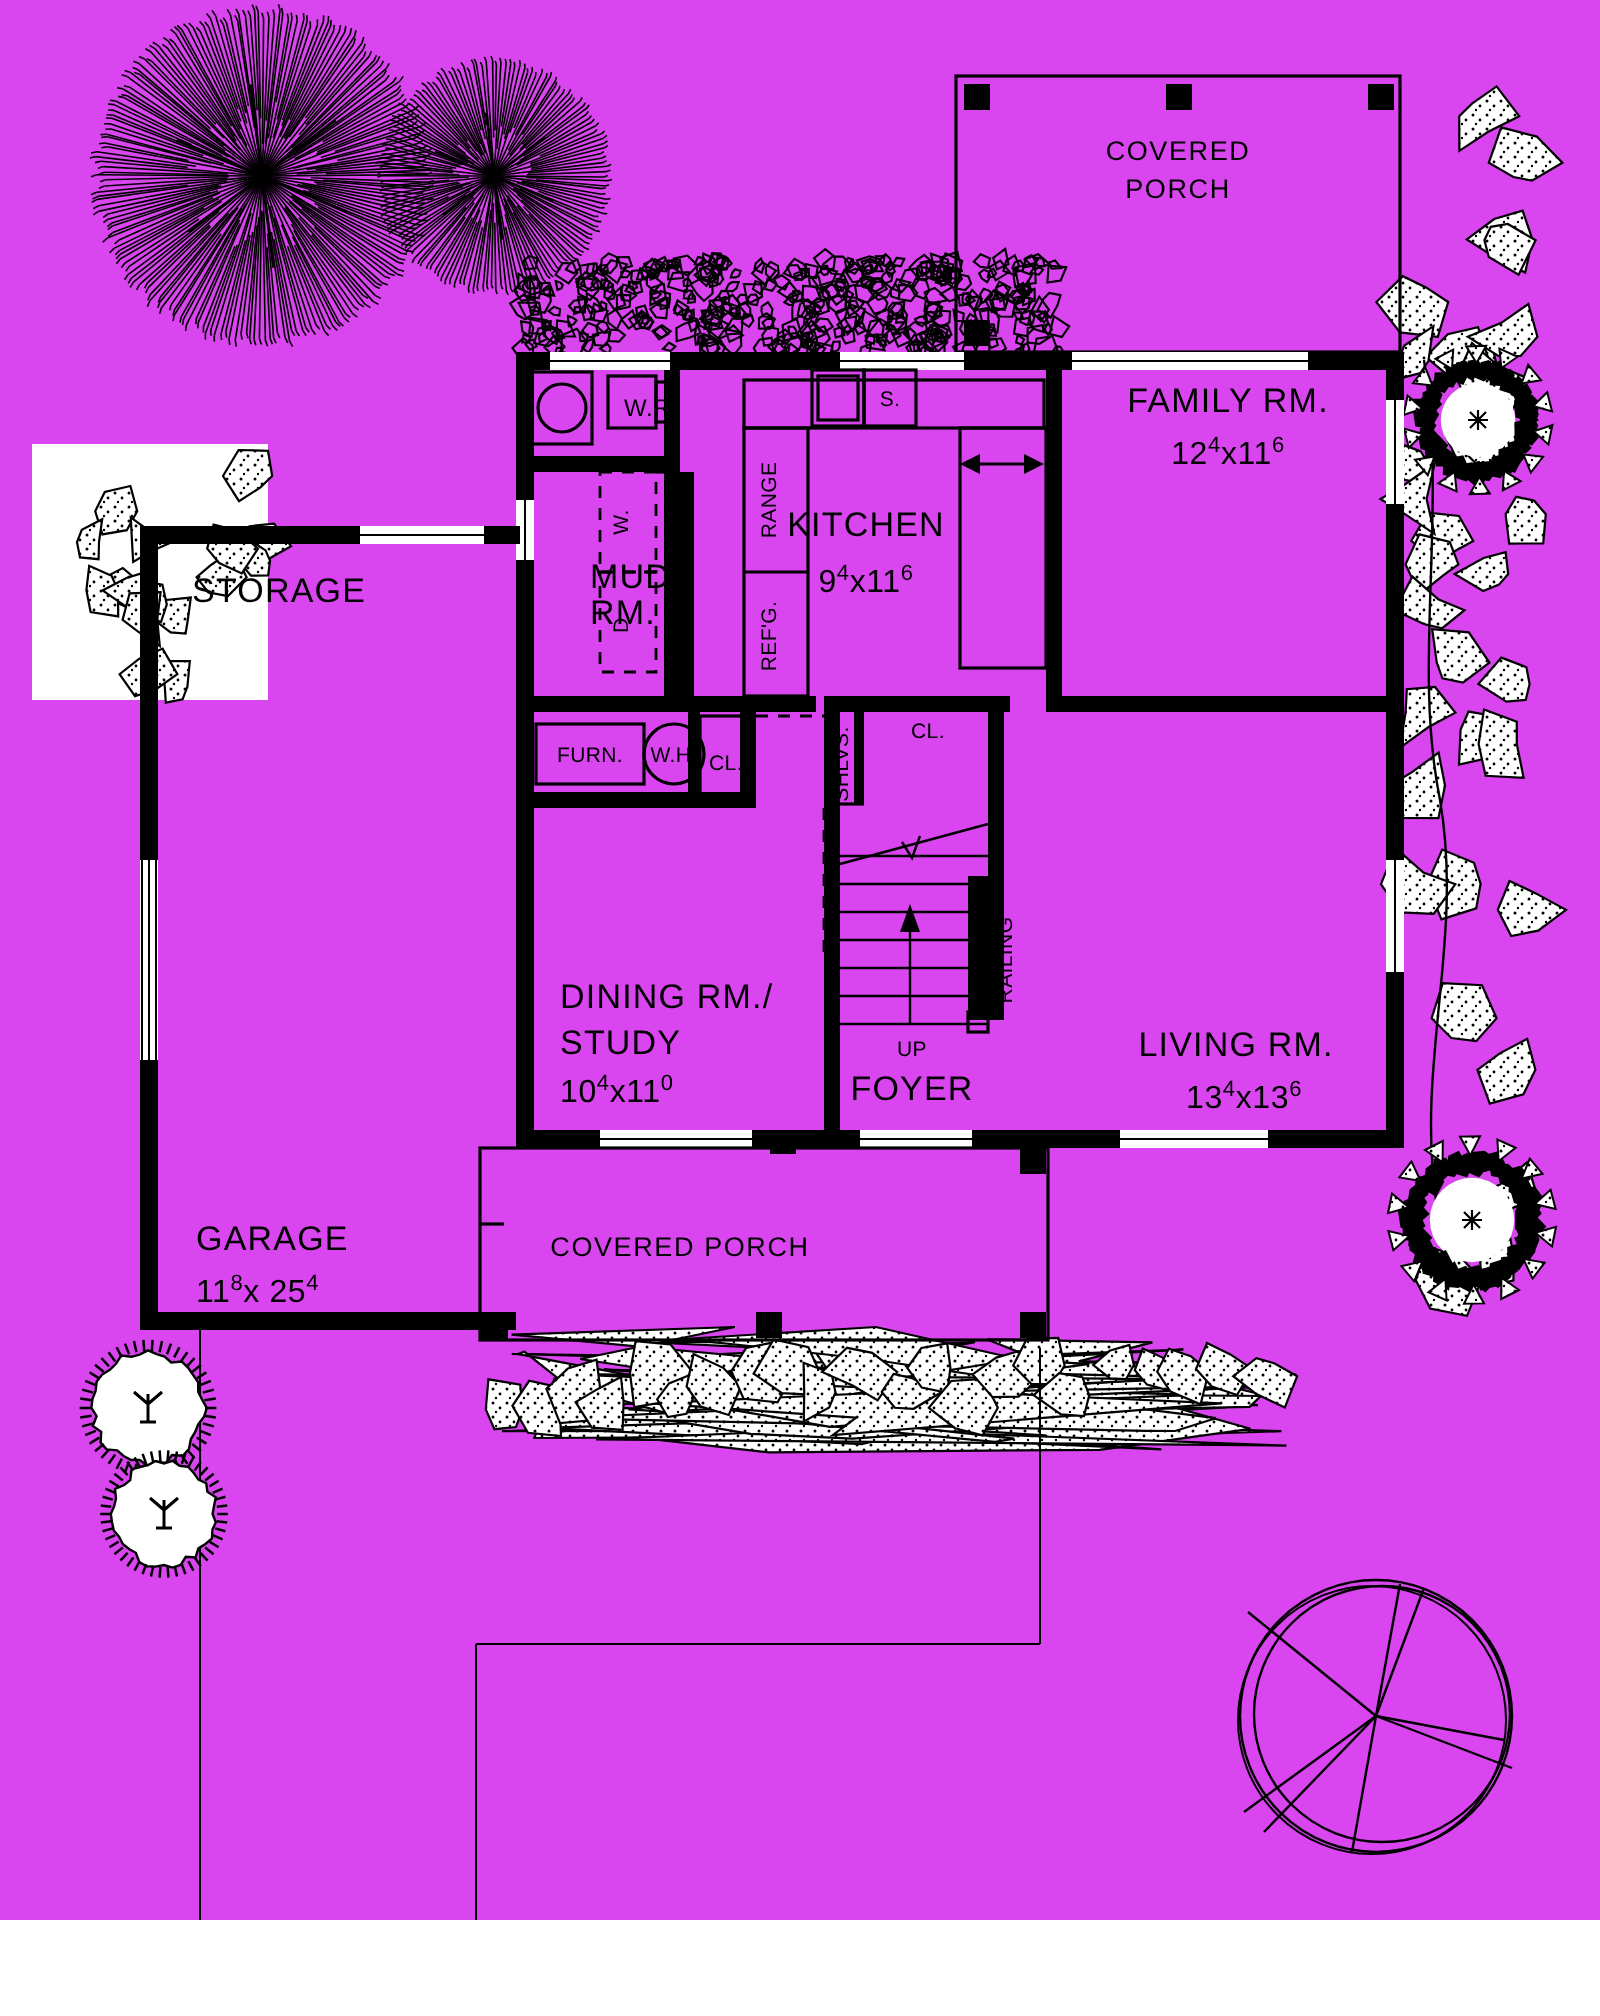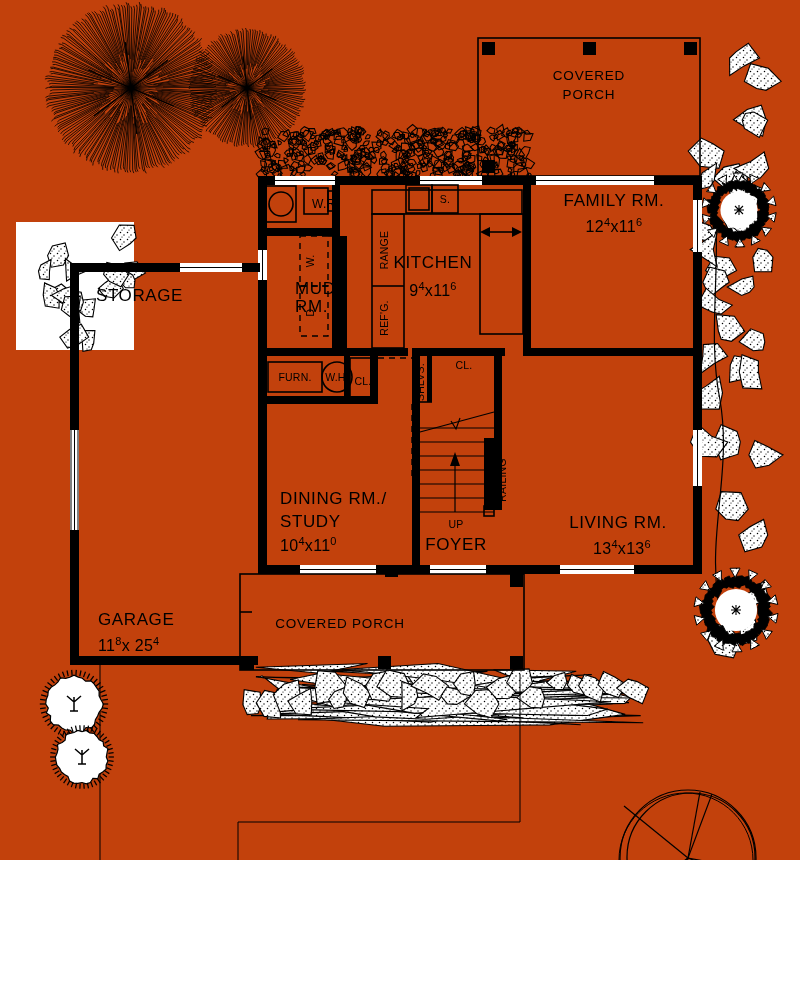--- a/index.html
+++ b/index.html
@@ -6,22 +6,22 @@
     margin: 0;
     padding: 0;
     background: #ffffff;
   }
   body {
     font-family: "Liberation Sans", sans-serif;
   }
   #plan-root {
     position: relative;
     width: 800px;
-    height: 860px;
-    background: #c2410c;
+    height: 960px;
+    background: #d946ef;
     overflow: hidden;
   }
   #plan-svg {
     position: absolute;
     left: 0;
     top: 0;
     width: 800px;
     height: 1008px;
   }
   .rm-label {

